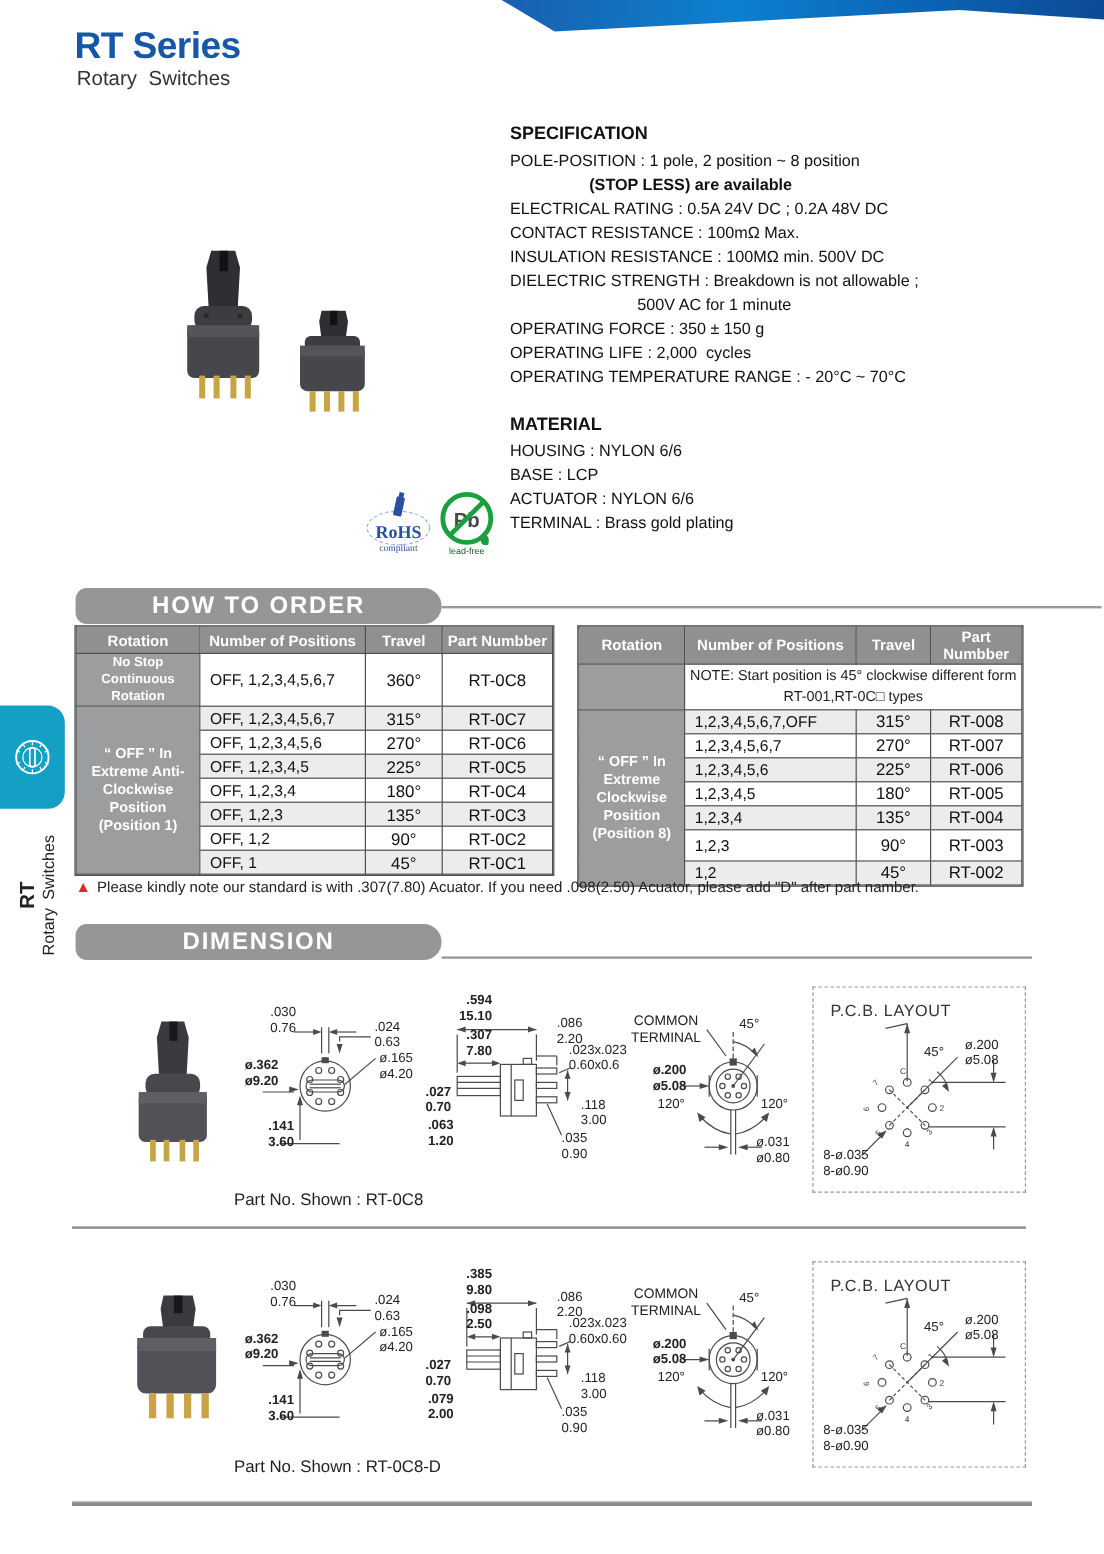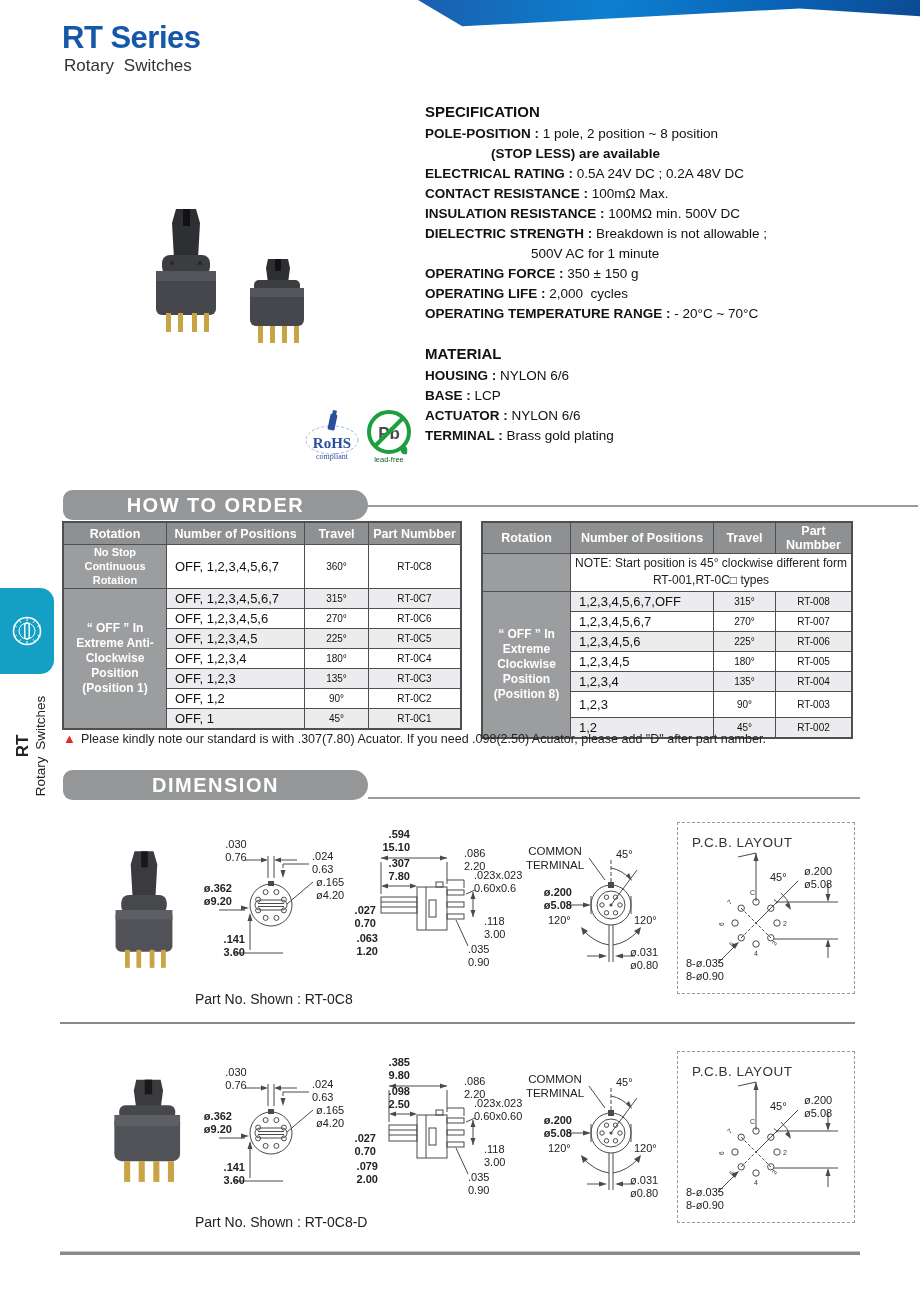--- a/index.html
+++ b/index.html
@@ -10,39 +10,39 @@
   
   .swoosh{position:absolute;left:418px;top:0;width:502px;height:28px;
           background:linear-gradient(100deg,#1a5fae 0%,#0d80d0 38%,#0b62b4 72%,#0c4a94 100%);
           clip-path:polygon(0 0,100% 0,100% 58%,76% 30%,8.8% 94%);}
   .title{position:absolute;left:62px;top:20px;font-size:31px;font-weight:bold;color:#1558a8;letter-spacing:-.5px;}
   .subtitle{position:absolute;left:64px;top:56px;font-size:17px;color:#333;word-spacing:5px;}
 
   
   .sec-h{position:absolute;font-size:15px;font-weight:bold;color:#111;}
   .spec-line{font-size:13.5px;line-height:20px;color:#111;white-space:pre;}
-  .spec-line .sl{font-weight:bold;}
+  .spec-line .sl{font-weight:normal;}
   .ind1{padding-left:66px;font-weight:bold;}
   .ind2{padding-left:106px;}
 
   
   .banner{position:absolute;left:63px;width:305px;height:30px;background:#949698;
           border-radius:10px 16px 16px 10px;color:#fff;font-size:20px;font-weight:bold;
           letter-spacing:1.5px;text-align:center;line-height:30px;}
   .banner-line{position:absolute;height:2px;background:#9a9a9a;}
 
   
   table.ot{position:absolute;border-collapse:collapse;table-layout:fixed;}
   .ot th,.ot td{border:1px solid #4e4f51;overflow:hidden;}
   .ot{outline:1px solid #4e4f51;}
   .ot th{background:#8f9092;color:#fff;font-size:12.5px;font-weight:bold;padding:1px;}
   .ot td.rot{background:#9c9d9f;color:#fff;font-weight:bold;font-size:12px;text-align:center;
              white-space:pre-line;line-height:1.25;vertical-align:middle;padding:1px;}
   .ot td.pos{text-align:left;padding-left:8px;font-size:13px;}
-  .ot td.trv,.ot td.pn{text-align:center;font-size:10px;}
+  .ot td.trv,.ot td.pn{text-align:center;font-size:14px;}
   .ot tr.alt td.pos,.ot tr.alt td.trv,.ot tr.alt td.pn{background:#ececee;}
   .ot td.note{font-size:12px;text-align:center;line-height:1.45;color:#222;}
 
   .footnote{position:absolute;left:63px;top:731px;font-size:12.5px;color:#222;}
   .footnote .tri{color:#e02a20;font-size:13px;margin-right:5px;}
 
   
   .dim{position:absolute;font-size:11px;line-height:1.18;color:#222;white-space:pre-line;}
   .dim.r{text-align:right;font-weight:bold;}
   .dim.c{text-align:center;}

